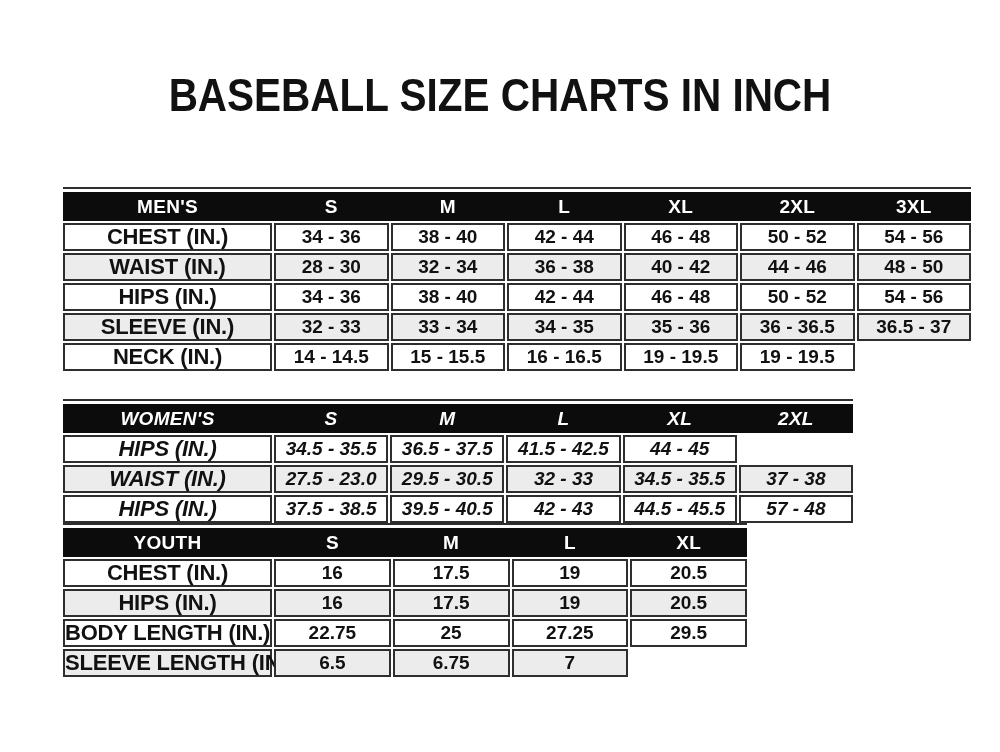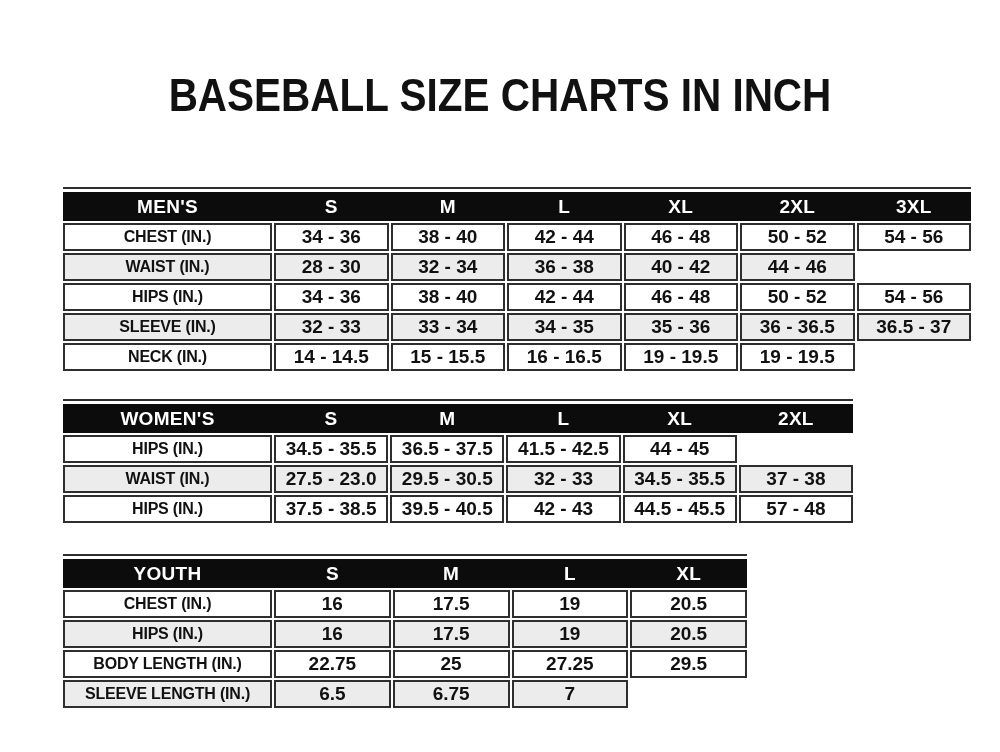--- a/index.html
+++ b/index.html
@@ -24,36 +24,36 @@
     font-weight: bold;
     color: var(--text, #111111);
     transform: scaleX(0.88);
     transform-origin: 50% 50%;
     white-space: nowrap;
     letter-spacing: 0px;
   }
   .size-table { margin-left: 46px; padding-left: 17px; }
   .t-mens   { margin-top: 69px; width: 908px; }
   .t-womens { margin-top: 28px; width: 790px; }
-  .t-youth  { margin-top: 31px; width: 684px; border-radius: 30px; }
+  .t-youth  { width: 684px; border-radius: 30px; }
 
   .topline {
     height: 2px;
     background: var(--border, #1a1a1a);
     margin-bottom: 3px;
   }
   .header-bar {
     background: var(--header-bg, #0c0c0c);
     height: 29px;
     display: grid;
     column-gap: 2px;
     align-items: center;
   }
   .t-mens   .header-bar, .t-mens   .trow { grid-template-columns: 209px repeat(6, 1fr); }
-  .t-womens .header-bar, .t-womens .trow { grid-template-columns: 209px repeat(5, 1fr); }
+  .t-womens .header-bar, .t-womens .trow { grid-template-columns: 209px repeat(5, 1fr); font-style: italic; }
   .t-youth  .header-bar, .t-youth  .trow { grid-template-columns: 209px repeat(4, 1fr); }
 
   .hcell {
     text-align: center;
     color: var(--header-text, #ffffff);
     font-weight: bold;
     font-size: 19px;
     letter-spacing: 0.3px;
     white-space: nowrap;
   }
@@ -68,21 +68,21 @@
     height: 24px;
     line-height: 24px;
     text-align: center;
     font-weight: bold;
     font-size: 19px;
     color: var(--text, #0e0e0e);
     background: var(--row-bg, #ffffff);
     white-space: nowrap;
     overflow: visible;
   }
-  .cell.label { font-size: 16px; letter-spacing: -0.2px; }
+  .cell.label { font-size: 22px; letter-spacing: -0.2px; }
   .trow.alt .cell { background: var(--row-alt-bg, #ececec); }
 </style>
 </head>
 <body>
 
 <div class="page">
 
   <h1 class="title">BASEBALL SIZE CHARTS IN INCH</h1>
 
   <div class="size-table t-mens">
@@ -105,20 +105,21 @@
       <div class="cell">50 - 52</div>
       <div class="cell">54 - 56</div>
     </div>
     <div class="trow alt">
       <div class="cell label">WAIST (IN.)</div>
       <div class="cell">28 - 30</div>
       <div class="cell">32 - 34</div>
       <div class="cell">36 - 38</div>
       <div class="cell">40 - 42</div>
       <div class="cell">44 - 46</div>
+      <div class="cell">48 - 50</div>
     </div>
     <div class="trow">
       <div class="cell label">HIPS (IN.)</div>
       <div class="cell">34 - 36</div>
       <div class="cell">38 - 40</div>
       <div class="cell">42 - 44</div>
       <div class="cell">46 - 48</div>
       <div class="cell">50 - 52</div>
       <div class="cell">54 - 56</div>
     </div>

